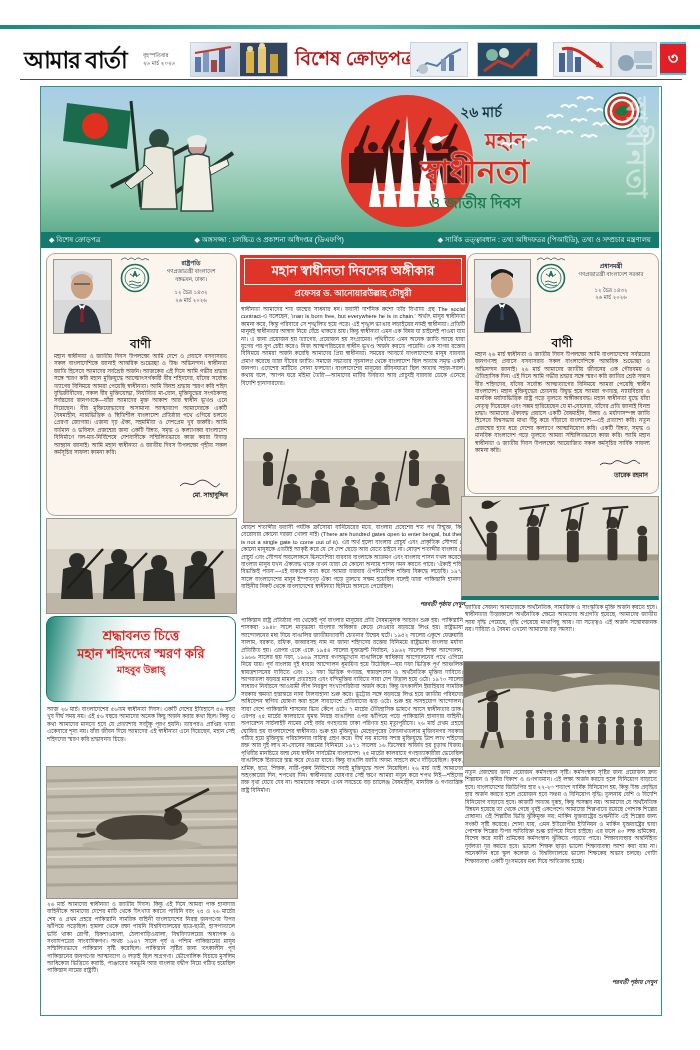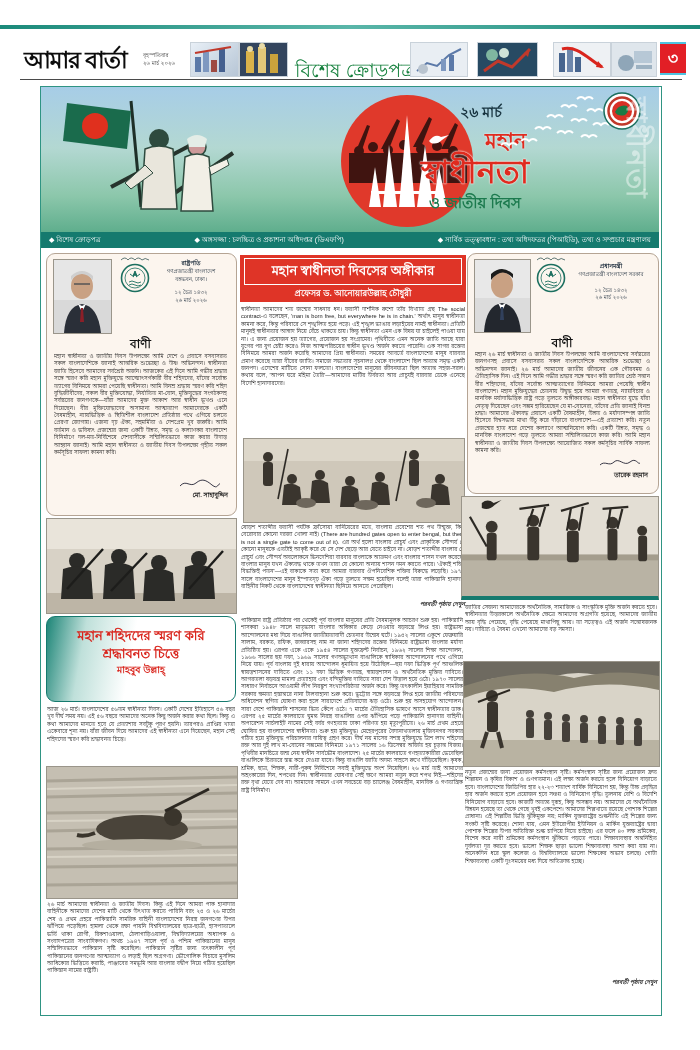--- a/index.html
+++ b/index.html
@@ -42,21 +42,21 @@
     <svg viewBox="0 0 47 33">
         <rect x="0" y="0" width="47" height="33" fill="#33455e"></rect>
         <rect x="6" y="8" width="8" height="22" fill="#d9b24a"></rect>
         <rect x="18" y="4" width="8" height="26" fill="#e4c878"></rect>
         <rect x="30" y="11" width="8" height="19" fill="#caa23c"></rect>
         <circle cx="10" cy="6" r="3" fill="#e8dba8"></circle>
         <circle cx="22" cy="3" r="3" fill="#e8dba8"></circle>
       </svg>
   </div>
 
-  <div class="abs" style="left:295px;top:56px;width:112px;height:30px;font-size:19px;font-weight:400;color:#15803d;white-space:nowrap;">বিশেষ ক্রোড়পত্র</div>
+  <div class="abs" style="left:295px;top:44px;width:112px;height:30px;font-size:19px;font-weight:700;color:#b91c1c;white-space:nowrap;">বিশেষ ক্রোড়পত্র</div>
 
   <div class="thumb abs" style="left:410px;top:42px;width:56px;height:33px;">
     <svg viewBox="0 0 56 33">
         <rect width="56" height="33" fill="#e9eef3"></rect>
         <path d="M6 28 L16 20 L26 23 L38 12 L50 6" stroke="#5b79a8" stroke-width="2" fill="none"></path>
         <rect x="30" y="16" width="5" height="12" fill="#7e98c0"></rect>
         <rect x="38" y="12" width="5" height="16" fill="#5b79a8"></rect>
         <circle cx="12" cy="26" r="5" fill="#b9c4cf"></circle>
       </svg>
   </div>
@@ -361,22 +361,22 @@
           <line x1="147" y1="32" x2="150" y2="12"></line>
           <line x1="157" y1="32" x2="162" y2="12"></line>
           <line x1="25" y1="50" x2="8" y2="20"></line>
         </g>
     <path d="M20 6 q6 -5 12 0 l8 -3 l-7 5 q-6 6 -13 3 Z" fill="#2c2924"></path>
       </svg>
   </div>
 
   <div class="abs" style="left:46px;top:616px;width:190px;height:86px;border:1px solid #157a6e;border-radius:9px;background:linear-gradient(100deg,#1d8577 0%,#bfe0da 20%,#ffffff 45%);box-sizing:border-box;padding-top:10px;">
     <div class="center" style="font-size:13px;font-weight:800;color:#d9251d;line-height:1.35;">
+      <div>শ্রদ্ধাবনত চিত্তে</div>
       <div>মহান শহিদদের স্মরণ করি</div>
-      <div>শ্রদ্ধাবনত চিত্তে</div>
     </div>
     <div class="center" style="margin-top:1px;font-size:9.5px;font-weight:bold;color:#d9251d;">মাহবুব উল্লাহ্</div>
   </div>
   <div class="bodytext abs" style="left:47px;top:706px;width:188px;height:57px;font-size:5.6px;">আজ ২৬ মার্চ। বাংলাদেশের ৫৬তম স্বাধীনতা দিবস। একটি দেশের ইতিহাসে ৫৬ বছর খুব দীর্ঘ সময় নয়। এই ৫৬ বছরে আমাদের অনেক কিছু অর্জন করার কথা ছিল। কিন্তু এ কথা আমাদের মানতে হবে যে প্রত্যাশার সবটুকু পূরণ হয়নি। তারপরও প্রাপ্তির খাতা একেবারে শূন্য নয়। যাঁরা জীবন দিয়ে আমাদের এই স্বাধীনতা এনে দিয়েছেন, মহান সেই শহিদদের স্মরণ করি শ্রদ্ধাবনত চিত্তে।</div>
 
   <div class="photo abs" style="left:46px;top:766px;width:190px;height:131px;">
     <svg viewBox="0 0 190 131" preserveAspectRatio="none">
         <rect width="190" height="131" fill="#c5bfb2"></rect>
     <g stroke="#aaa496" stroke-width="3">
           <line x1="0" y1="14" x2="190" y2="10"></line>

